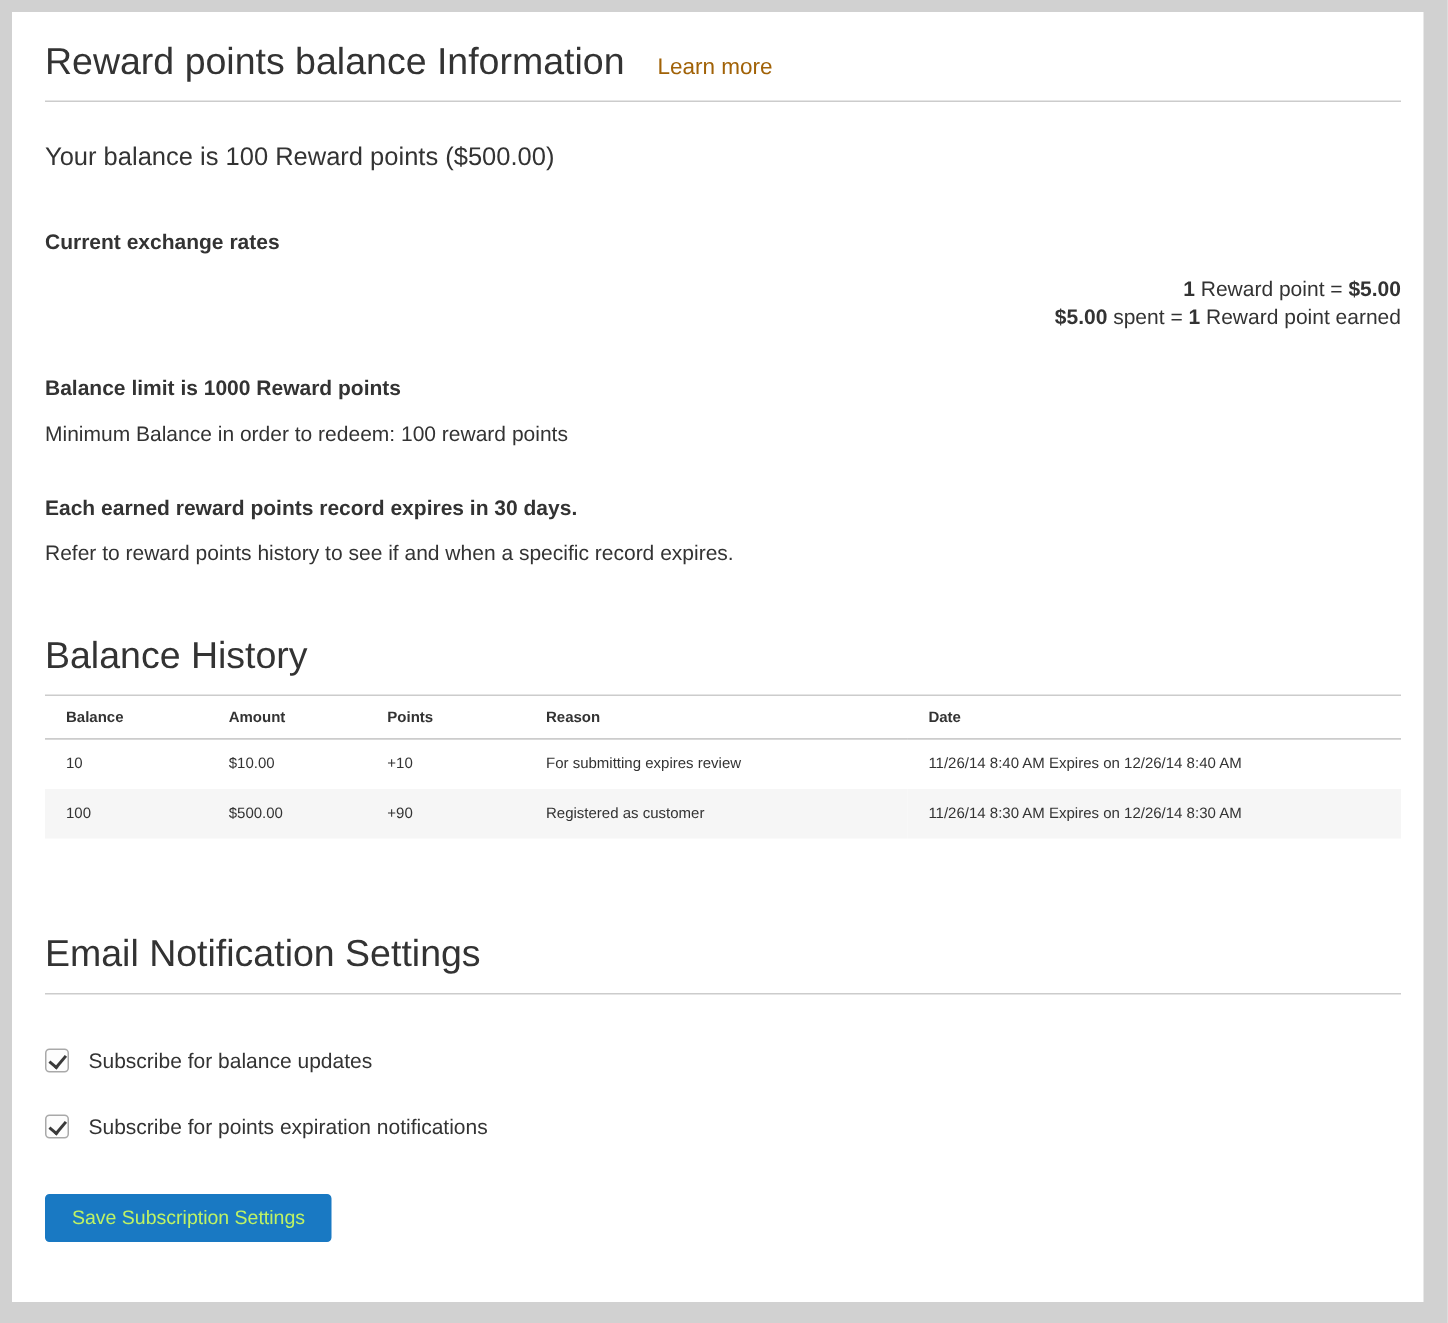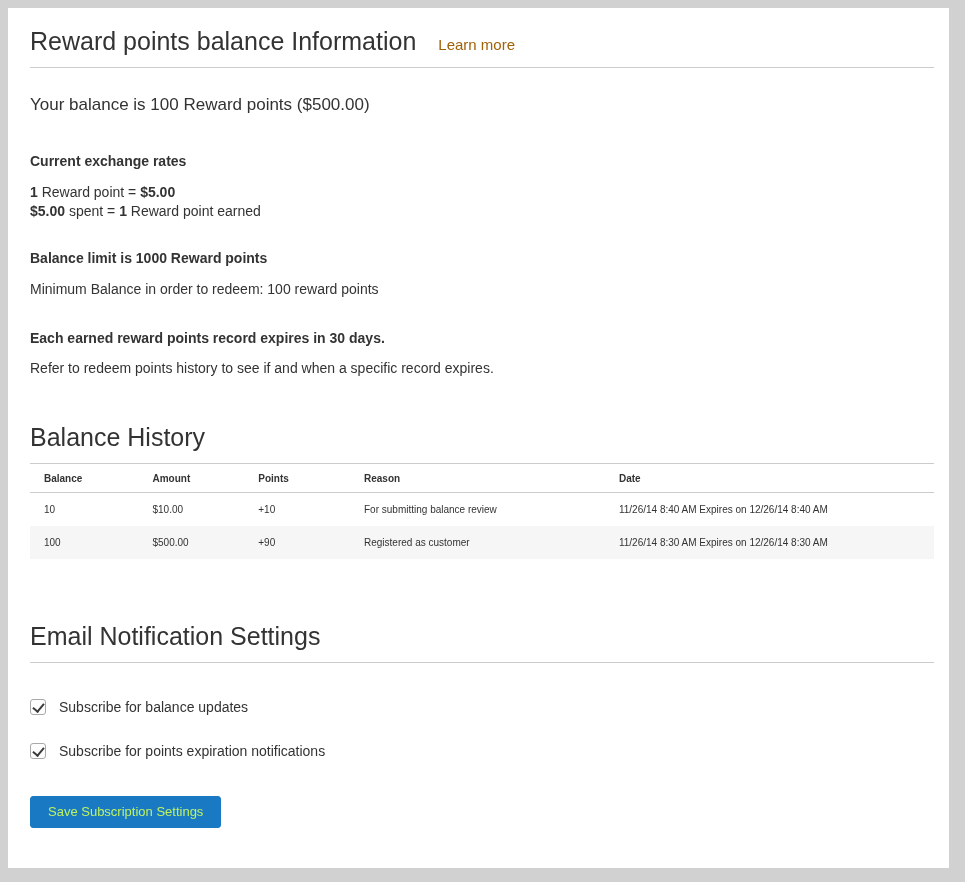--- a/index.html
+++ b/index.html
@@ -64,20 +64,21 @@
   }
   .mt-36 { margin-top: 36px; }
   .mt-30 { margin-top: 30px; }
   .mt-28 { margin-top: 28px; }
   .mt-12 { margin-top: 12px; }
   .mt-11 { margin-top: 11px; }
   .rates {
     margin-top: 12px;
     font-size: 14px;
     line-height: 19px;
+    text-align: right;
   }
   .rates b { font-weight: 700; }
   .section-title.history { margin-top: 44px; }
   .section-title.email { margin-top: 62px; }
   table.history-table {
     width: 100%;
     border-collapse: collapse;
     font-size: 10px;
     margin-top: 0;
   }
@@ -160,21 +161,21 @@
   <div class="bold-line mt-36">Current exchange rates</div>
   <div class="rates">
     <div><b>1</b><span> Reward point = </span><b>$5.00</b></div>
     <div><b>$5.00</b><span> spent = </span><b>1</b><span> Reward point earned</span></div>
   </div>
 
   <div class="bold-line mt-28">Balance limit is 1000 Reward points</div>
   <div class="plain-line mt-12">Minimum Balance in order to redeem: 100 reward points</div>
 
   <div class="bold-line mt-30">Each earned reward points record expires in 30 days.</div>
-  <div class="plain-line mt-11">Refer to redeem points history to see if and when a specific record expires.</div>
+  <div class="plain-line mt-11">Refer to reward points history to see if and when a specific record expires.</div>
 
   <h2 class="section-title history">Balance History</h2>
   <hr class="divider">
 
   <table class="history-table">
     <colgroup>
       <col class="c-balance">
         <col class="c-amount">
         <col class="c-points">
         <col class="c-reason">
@@ -187,21 +188,21 @@
         <th>Points</th>
         <th>Reason</th>
         <th>Date</th>
       </tr>
     </thead>
     <tbody>
       <tr>
         <td>10</td>
         <td>$10.00</td>
         <td>+10</td>
-        <td>For submitting balance review</td>
+        <td>For submitting expires review</td>
         <td>11/26/14 8:40 AM Expires on 12/26/14 8:40 AM</td>
       </tr>
       <tr class="striped">
         <td>100</td>
         <td>$500.00</td>
         <td>+90</td>
         <td>Registered as customer</td>
         <td>11/26/14 8:30 AM Expires on 12/26/14 8:30 AM</td>
       </tr>
     </tbody>

